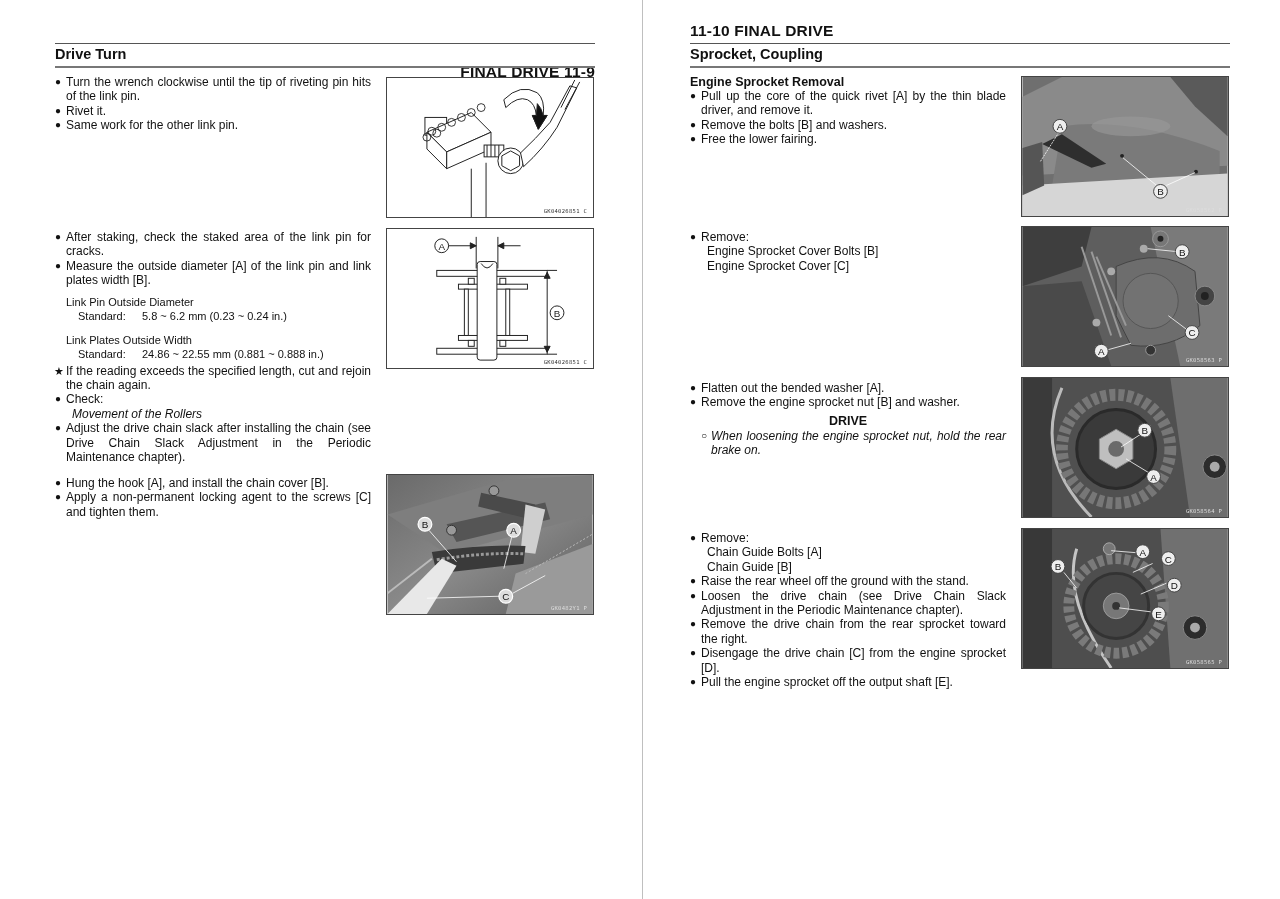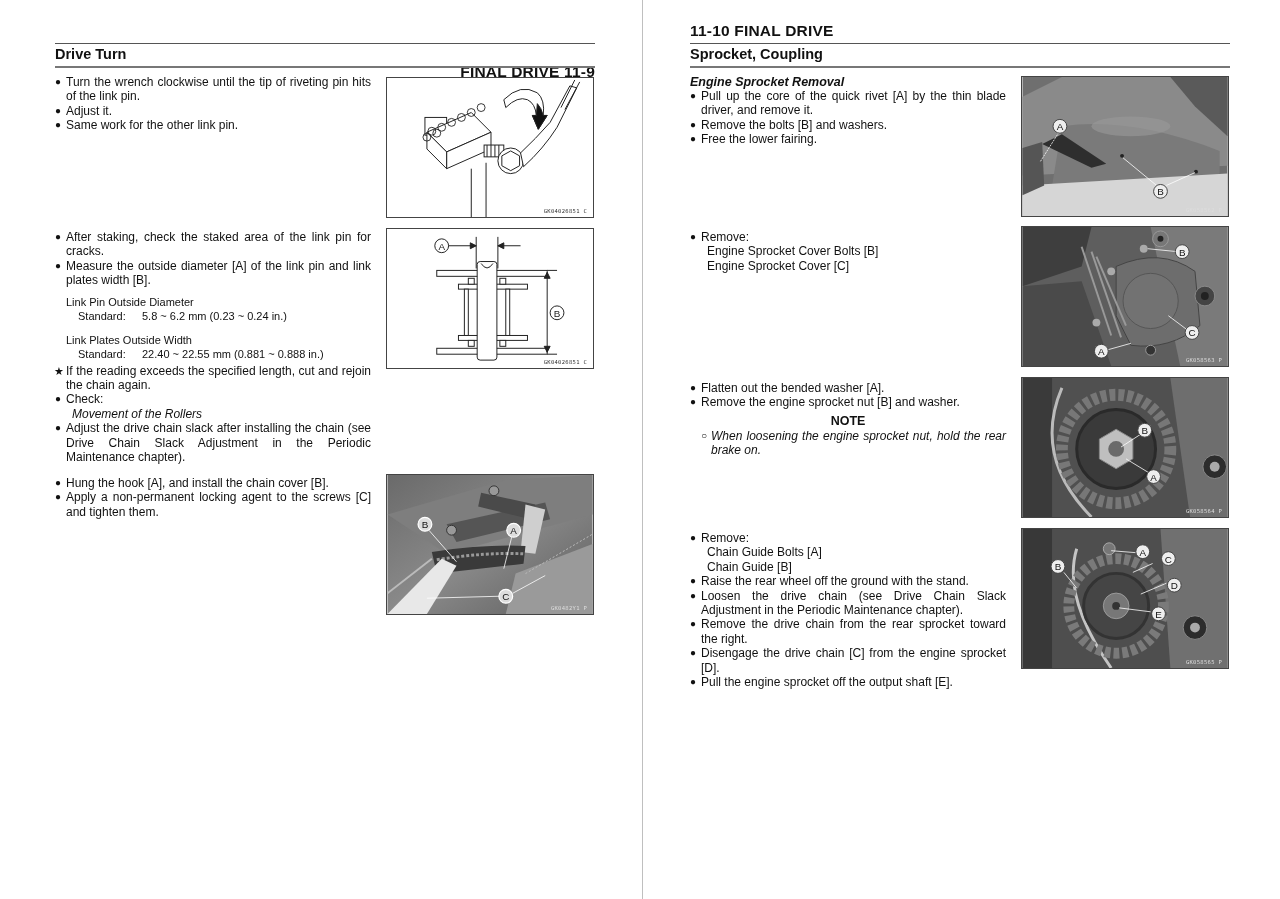--- a/index.html
+++ b/index.html
@@ -22,21 +22,21 @@
   .block { position: absolute; left: 0; width: 316px; font-size: 12px; line-height: 14.4px; text-align: justify; }
   .item { position: relative; padding-left: 11px; }
   .item .bullet { position: absolute; left: 0; top: 0; font-size: 10px; line-height: 14.4px; }
   .item .bullet.star { font-size: 11px; left: -1px; }
   .sub { padding-left: 17px; }
   .sub.check { padding-left: 17px; font-style: italic; }
   .spec { padding-left: 11px; font-weight: normal; font-size: 11px; line-height: 14px; }
   .spec .std { padding-left: 12px; }
   .spec .std .lbl { display: inline-block; width: 64px; }
   .gap { height: 10px; }
-  .subhead { font-weight: bold; font-style: italic; font-size: 12.5px; line-height: 14px; }
+  .subhead { font-weight: bold; font-size: 12.5px; line-height: 14px; }
   .note-title { text-align: center; font-weight: bold; font-size: 12.5px; margin-top: 4px; line-height: 15px; }
   .note-item { position: relative; padding-left: 21px; font-style: italic; }
   .note-item .circ { position: absolute; left: 11px; top: 0; font-style: normal; font-size: 10px; }
 
   .figure { position: absolute; width: 208px; height: 141px; border: 1px solid #444; overflow: hidden; background: #fff; }
   .figure svg { display: block; width: 100%; height: 100%; }
   .fig-code { position: absolute; right: 6px; bottom: 3px; font-size: 5.5px; letter-spacing: 0.3px; color: #333; font-family: "DejaVu Sans Mono", monospace; }
   .photo .fig-code { color: #ddd; }
 </style>
 </head>
@@ -45,36 +45,36 @@
 <div class="divider"></div>
 
 <div class="page left">
   <div class="running-head">FINAL DRIVE 11-9</div>
   <div class="rule1"></div>
   <div class="section-title">Drive Turn</div>
   <div class="rule2"></div>
 
   <div class="block" style="top:75px;">
     <div class="item"><span class="bullet">●</span><span>Turn the wrench clockwise until the tip of riveting pin hits of the link pin.</span></div>
-    <div class="item"><span class="bullet">●</span><span>Adjust it.</span></div>
+    <div class="item"><span class="bullet">●</span><span>Rivet it.</span></div>
     <div class="item"><span class="bullet">●</span><span>Same work for the other link pin.</span></div>
   </div>
 
   <div class="block" style="top:230px;">
     <div class="item"><span class="bullet">●</span><span>After staking, check the staked area of the link pin for cracks.</span></div>
     <div class="item"><span class="bullet">●</span><span>Measure the outside diameter [A] of the link pin and link plates width [B].</span></div>
     <div style="height:7px"></div>
     <div class="spec">
       <div>Link Pin Outside Diameter</div>
       <div class="std"><span class="lbl">Standard:</span><span>5.8 ~ 6.2 mm (0.23 ~ 0.24 in.)</span></div>
     </div>
     <div class="gap"></div>
     <div class="spec">
       <div>Link Plates Outside Width</div>
-      <div class="std"><span class="lbl">Standard:</span><span>22.40 ~ 22.55 mm (0.881 ~ 0.888 in.)</span></div>
+      <div class="std"><span class="lbl">Standard:</span><span>24.86 ~ 22.55 mm (0.881 ~ 0.888 in.)</span></div>
     </div>
     <div style="height:3px"></div>
     <div class="item"><span class="bullet star">★</span><span>If the reading exceeds the specified length, cut and rejoin the chain again.</span></div>
     <div class="item"><span class="bullet">●</span><span>Check:</span></div>
     <div class="sub check">Movement of the Rollers</div>
     <div class="item"><span class="bullet">●</span><span>Adjust the drive chain slack after installing the chain (see Drive Chain Slack Adjustment in the Periodic Maintenance chapter).</span></div>
   </div>
 
   <div class="block" style="top:476px;">
     <div class="item"><span class="bullet">●</span><span>Hung the hook [A], and install the chain cover [B].</span></div>
@@ -211,21 +211,21 @@
 
   <div class="block" style="top:230px;">
     <div class="item"><span class="bullet">●</span><span>Remove:</span></div>
     <div class="sub">Engine Sprocket Cover Bolts [B]</div>
     <div class="sub">Engine Sprocket Cover [C]</div>
   </div>
 
   <div class="block" style="top:381px;">
     <div class="item"><span class="bullet">●</span><span>Flatten out the bended washer [A].</span></div>
     <div class="item"><span class="bullet">●</span><span>Remove the engine sprocket nut [B] and washer.</span></div>
-    <div class="note-title">NOTE</div>
+    <div class="note-title">DRIVE</div>
     <div class="note-item"><span class="circ">○</span><span>When loosening the engine sprocket nut, hold the rear brake on.</span></div>
   </div>
 
   <div class="block" style="top:531px;">
     <div class="item"><span class="bullet">●</span><span>Remove:</span></div>
     <div class="sub">Chain Guide Bolts [A]</div>
     <div class="sub">Chain Guide [B]</div>
     <div class="item"><span class="bullet">●</span><span>Raise the rear wheel off the ground with the stand.</span></div>
     <div class="item"><span class="bullet">●</span><span>Loosen the drive chain (see Drive Chain Slack Adjustment in the Periodic Maintenance chapter).</span></div>
     <div class="item"><span class="bullet">●</span><span>Remove the drive chain from the rear sprocket toward the right.</span></div>

